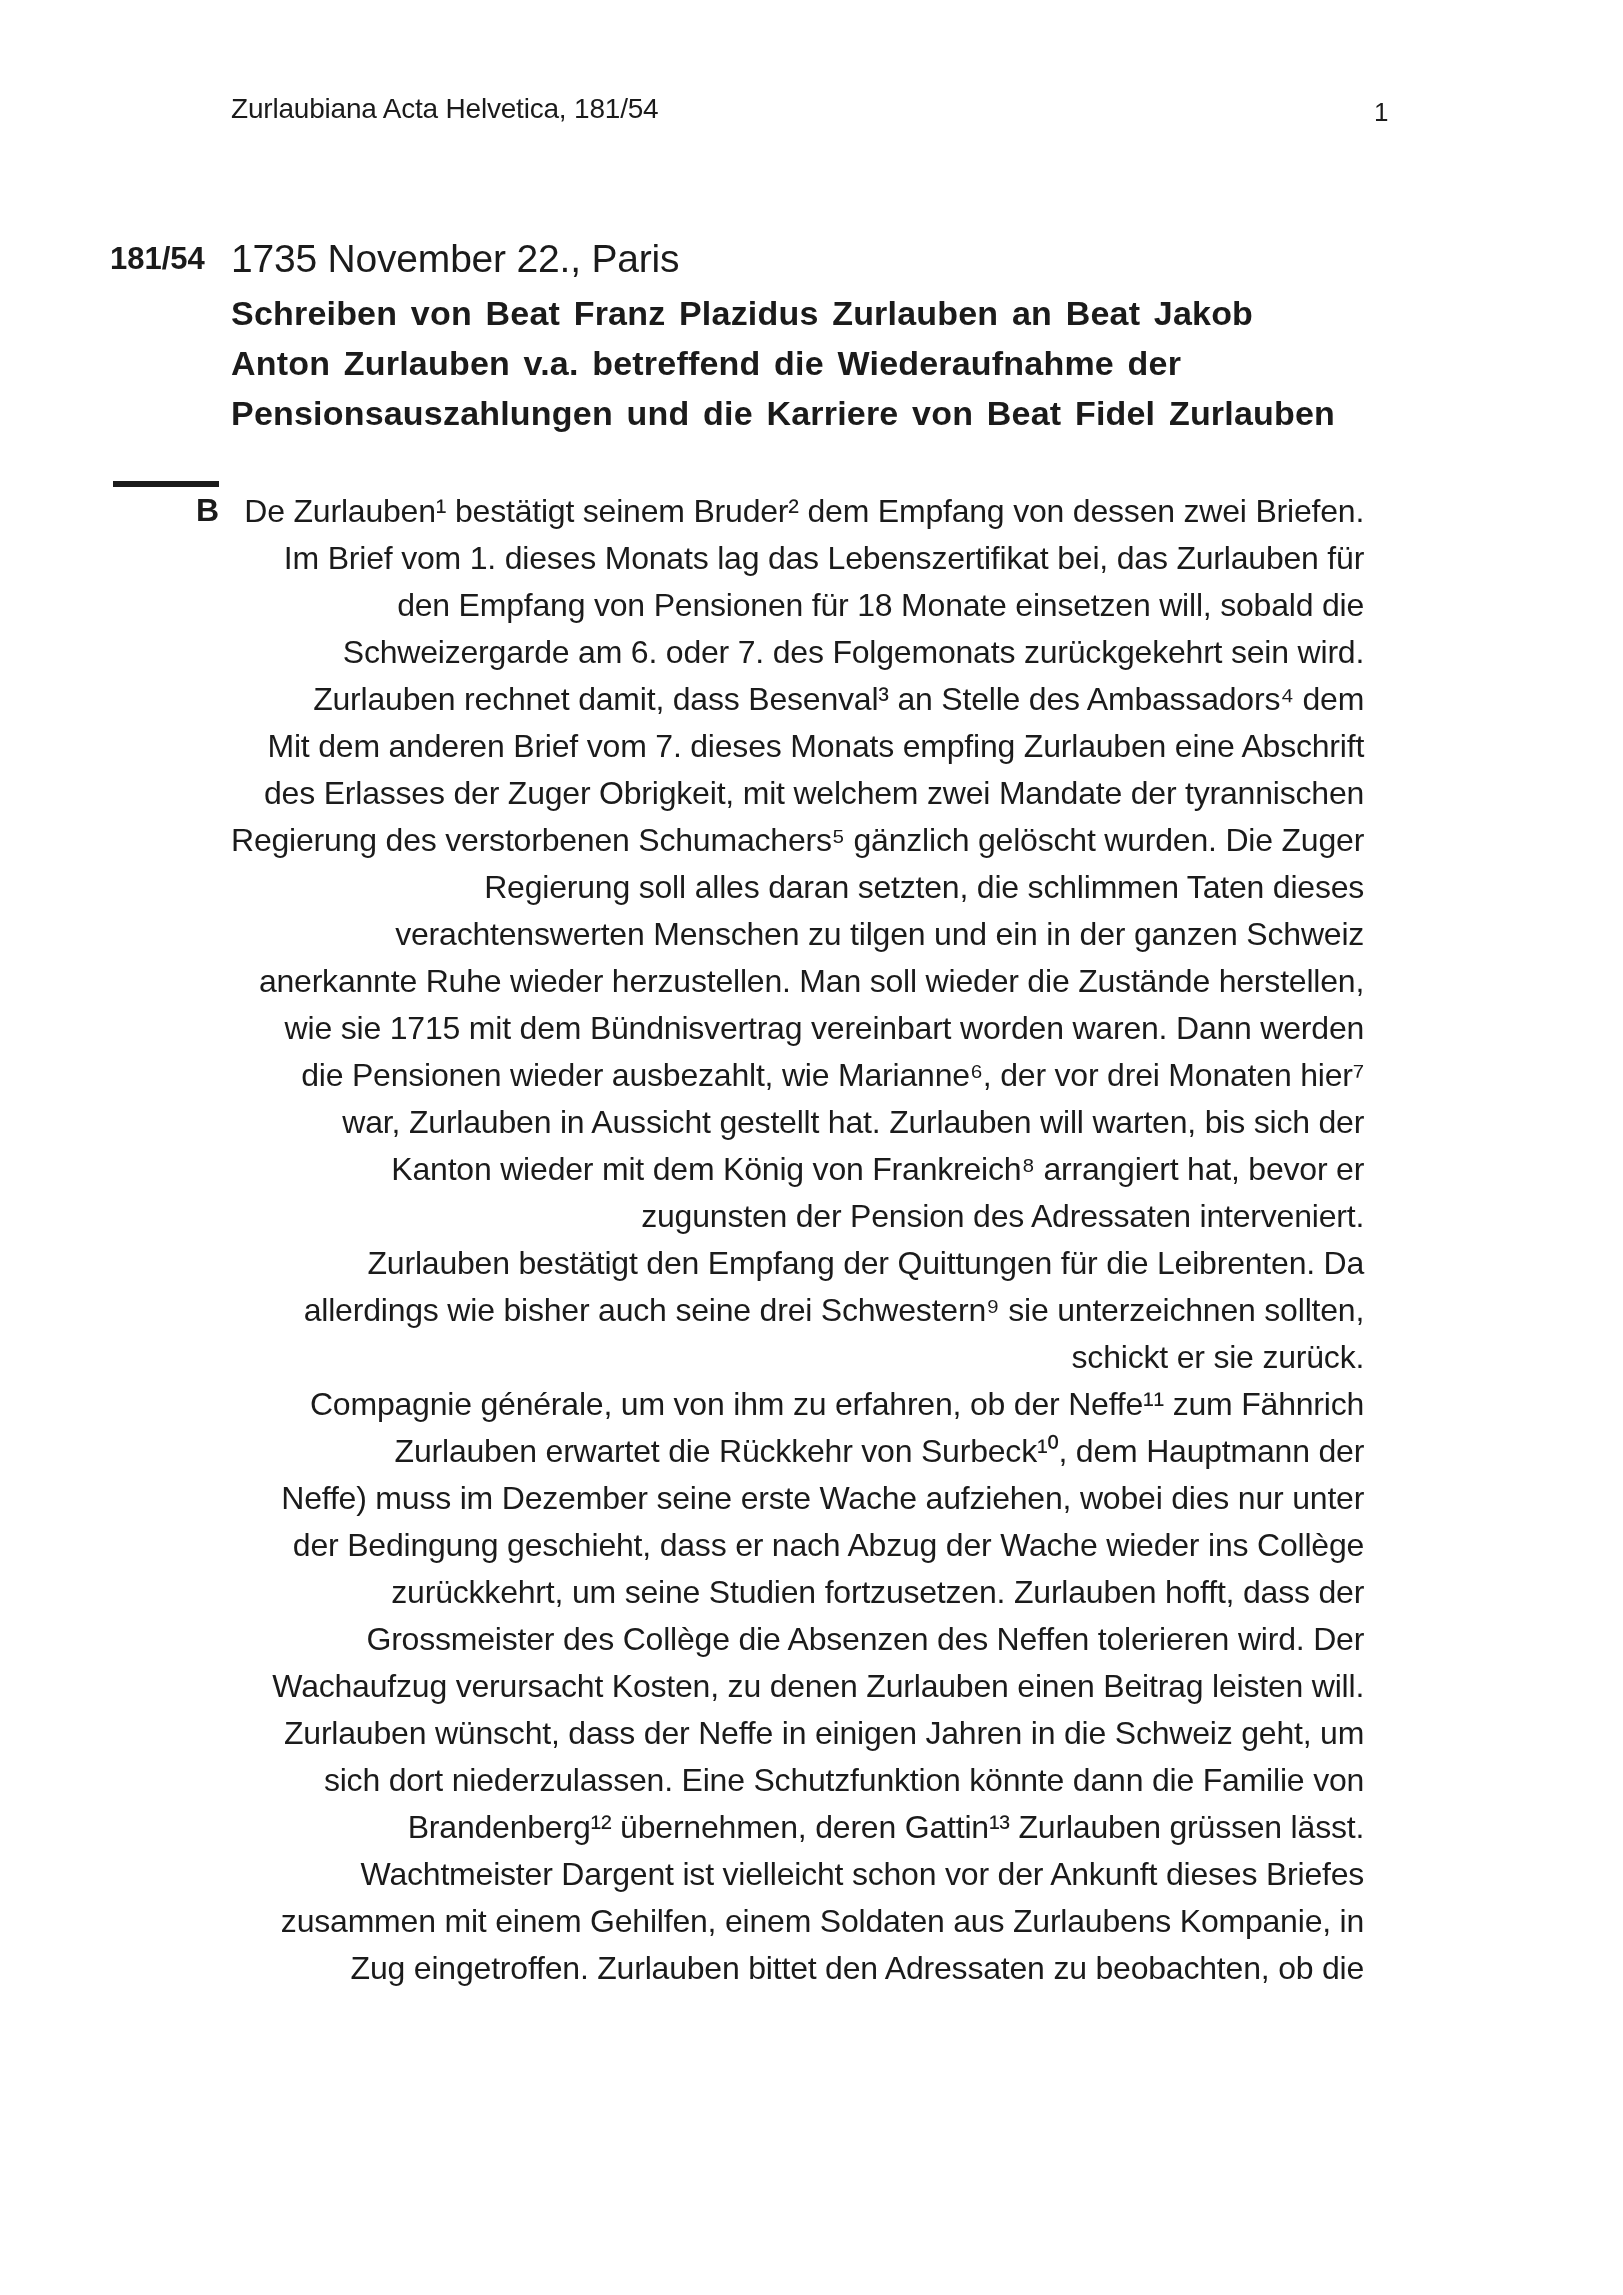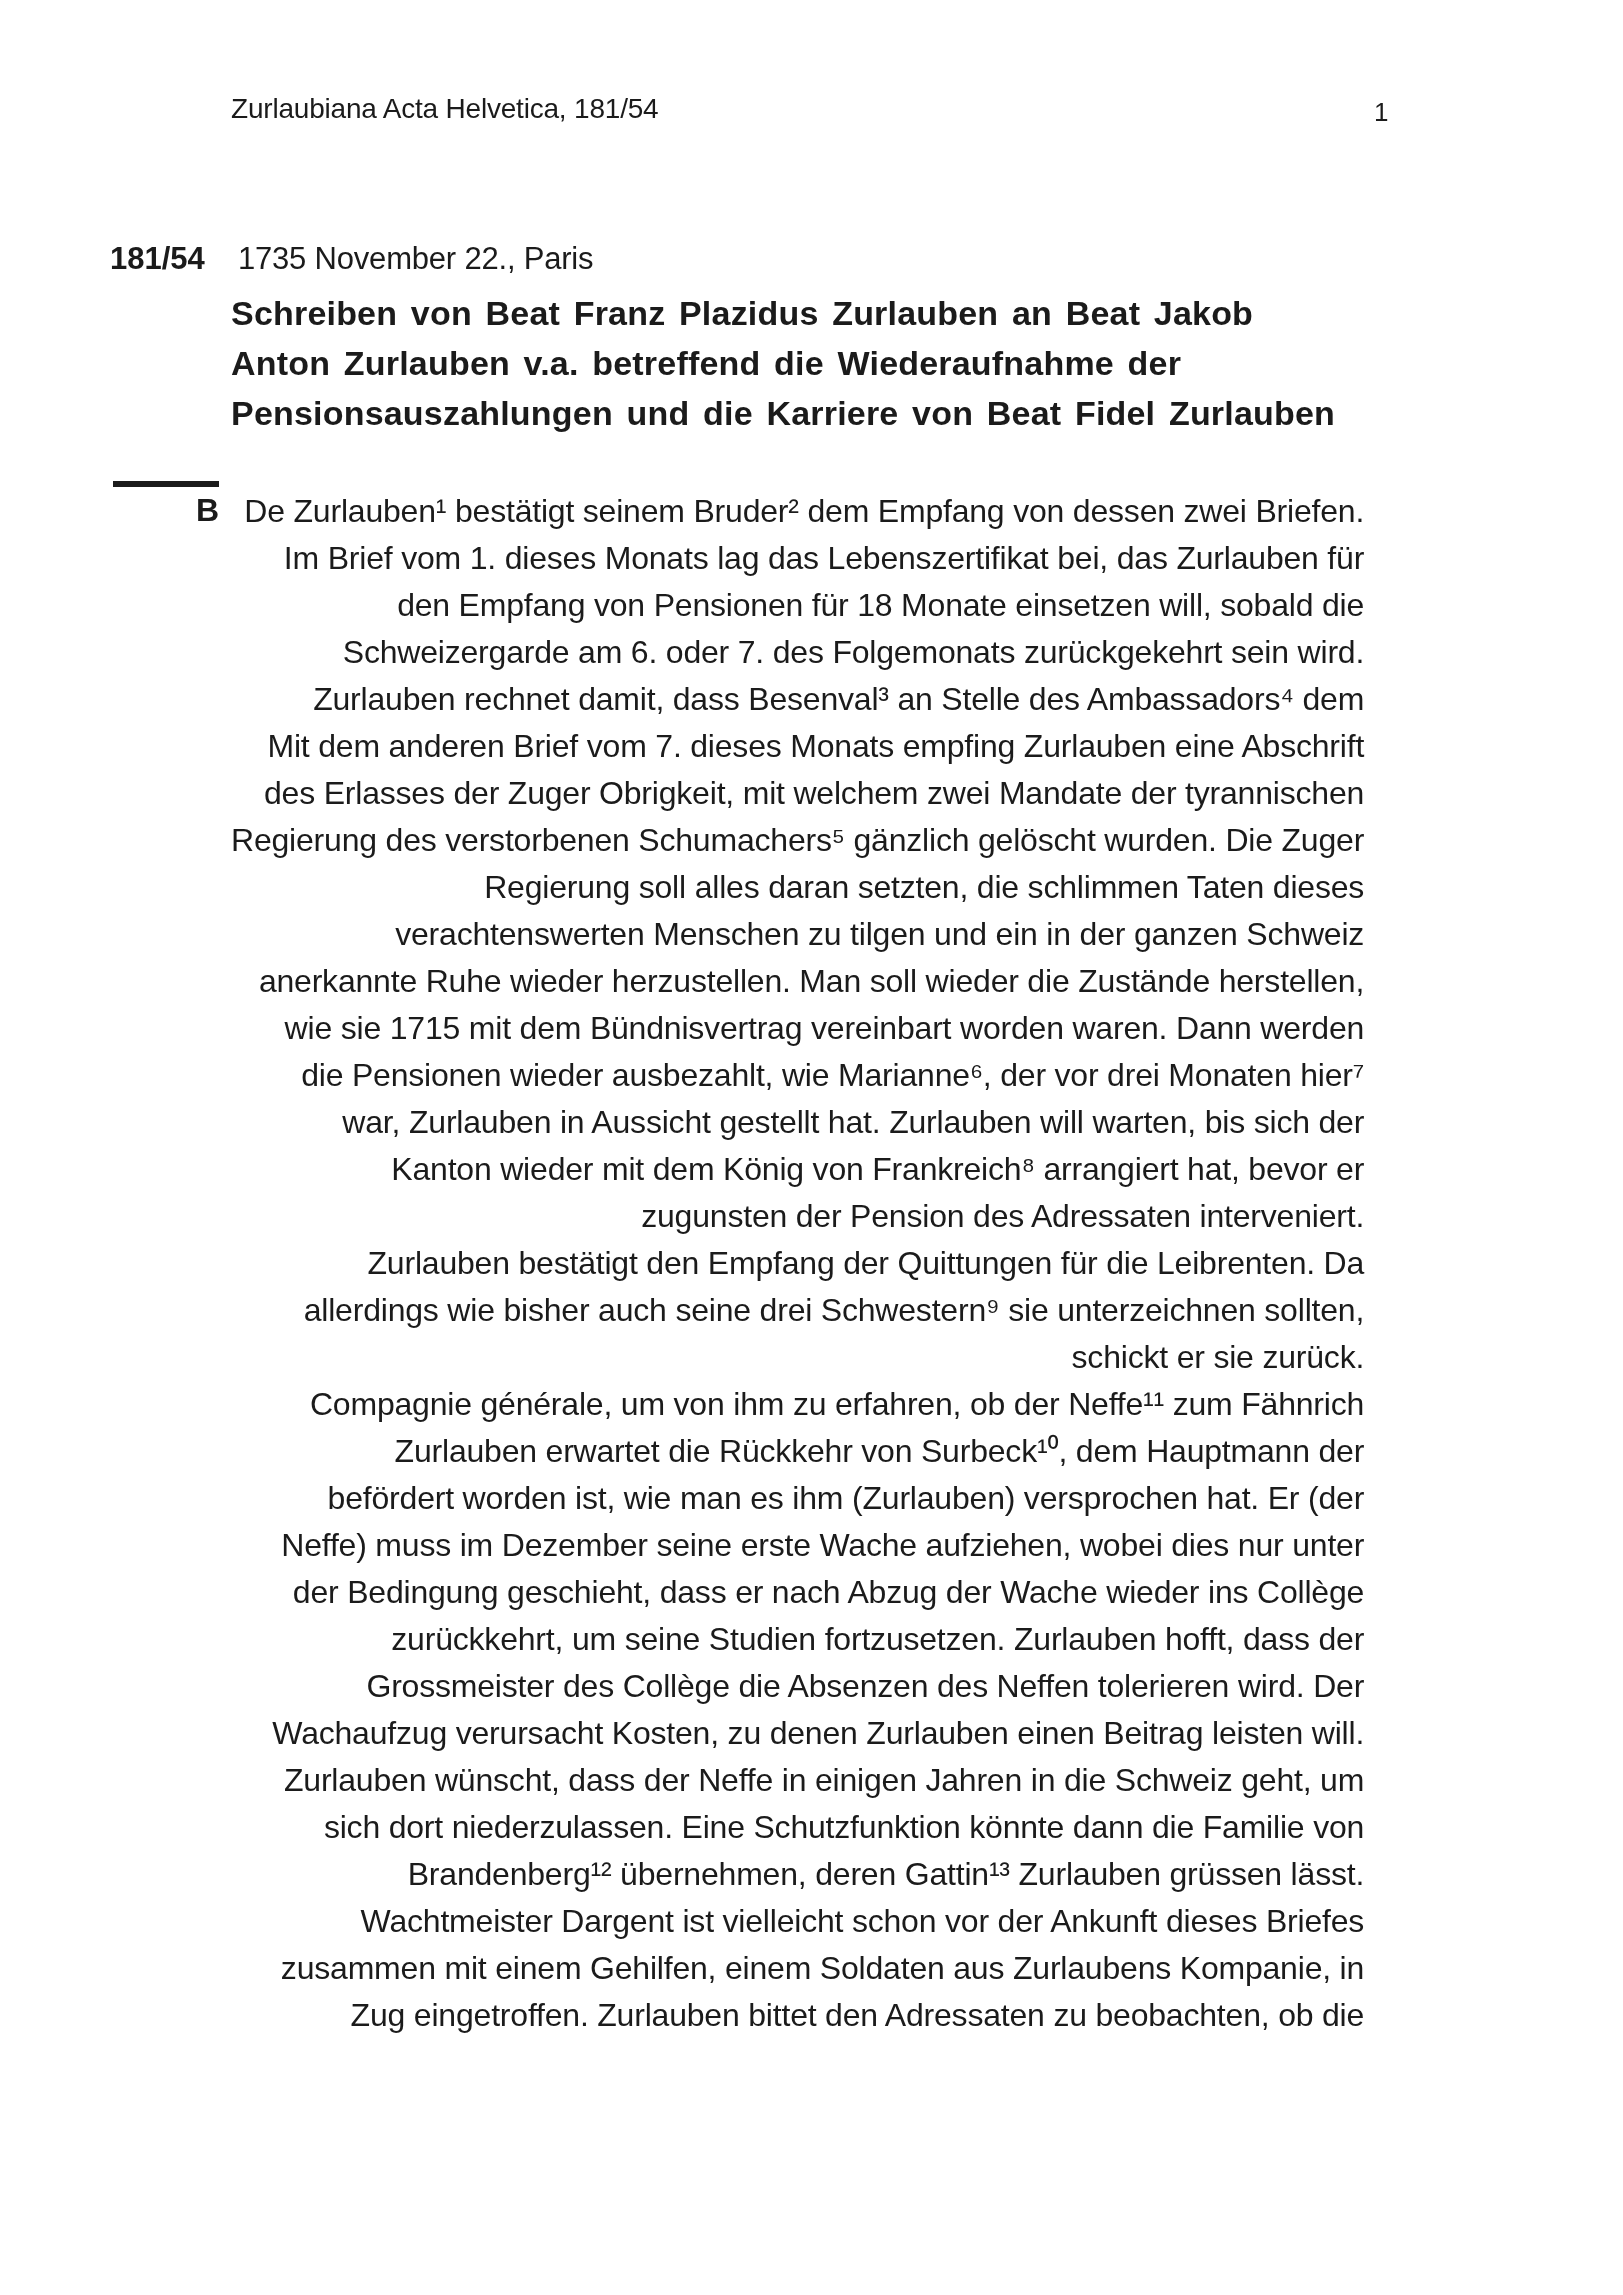--- a/index.html
+++ b/index.html
@@ -38,25 +38,24 @@
     top: 241px;
     font-size: 31px;
     line-height: 36px;
     font-weight: bold;
     white-space: nowrap;
   }
   .entry-dateline {
     position: absolute;
     left: 231px;
     top: 241px;
-    font-size: 31px;
+    font-size: 39px;
     line-height: 36px;
     letter-spacing: -0.2px;
     white-space: nowrap;
-    margin-left: 7px;
   }
   .doc-title {
     position: absolute;
     left: 231px;
     top: 288px;
     width: 1161px;
     font-size: 34px;
     line-height: 50px;
     font-weight: bold;
     letter-spacing: 0.2px;
@@ -132,21 +131,20 @@
       <div class="body-line">wie sie 1715 mit dem Bündnisvertrag vereinbart worden waren. Dann werden</div>
       <div class="body-line">die Pensionen wieder ausbezahlt, wie Marianne⁶, der vor drei Monaten hier⁷</div>
       <div class="body-line">war, Zurlauben in Aussicht gestellt hat. Zurlauben will warten, bis sich der</div>
       <div class="body-line">Kanton wieder mit dem König von Frankreich⁸ arrangiert hat, bevor er</div>
       <div class="body-line">zugunsten der Pension des Adressaten interveniert.</div>
       <div class="body-line">Zurlauben bestätigt den Empfang der Quittungen für die Leibrenten. Da</div>
       <div class="body-line">allerdings wie bisher auch seine drei Schwestern⁹ sie unterzeichnen sollten,</div>
       <div class="body-line">schickt er sie zurück.</div>
       <div class="body-line">Compagnie générale, um von ihm zu erfahren, ob der Neffe¹¹ zum Fähnrich</div>
       <div class="body-line">Zurlauben erwartet die Rückkehr von Surbeck¹⁰, dem Hauptmann der</div>
-      <div class="body-line">befördert worden ist, wie man es ihm (Zurlauben) versprochen hat. Er (der</div>
       <div class="body-line">Neffe) muss im Dezember seine erste Wache aufziehen, wobei dies nur unter</div>
       <div class="body-line">der Bedingung geschieht, dass er nach Abzug der Wache wieder ins Collège</div>
       <div class="body-line">zurückkehrt, um seine Studien fortzusetzen. Zurlauben hofft, dass der</div>
       <div class="body-line">Grossmeister des Collège die Absenzen des Neffen tolerieren wird. Der</div>
       <div class="body-line">Wachaufzug verursacht Kosten, zu denen Zurlauben einen Beitrag leisten will.</div>
       <div class="body-line">Zurlauben wünscht, dass der Neffe in einigen Jahren in die Schweiz geht, um</div>
       <div class="body-line">sich dort niederzulassen. Eine Schutzfunktion könnte dann die Familie von</div>
       <div class="body-line">Brandenberg¹² übernehmen, deren Gattin¹³ Zurlauben grüssen lässt.</div>
       <div class="body-line">Wachtmeister Dargent ist vielleicht schon vor der Ankunft dieses Briefes</div>
       <div class="body-line">zusammen mit einem Gehilfen, einem Soldaten aus Zurlaubens Kompanie, in</div>

